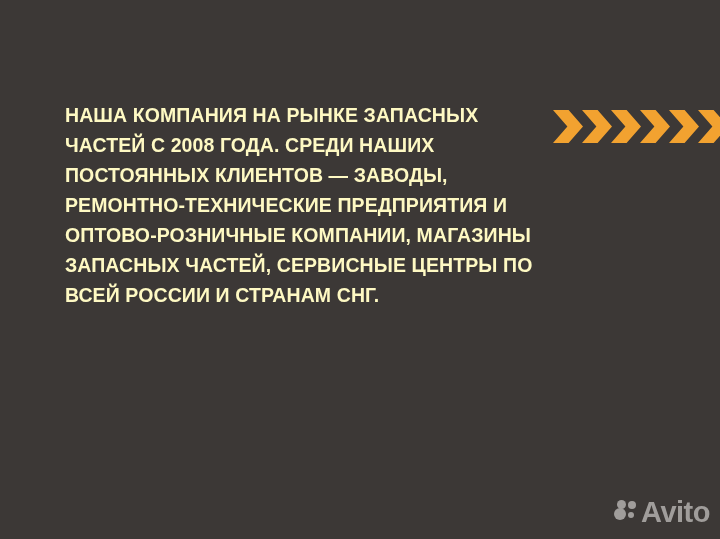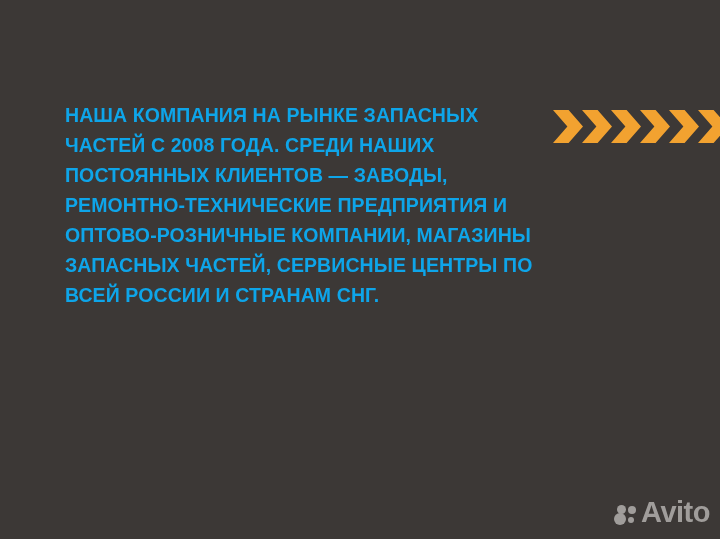--- a/index.html
+++ b/index.html
@@ -47,39 +47,39 @@
 
   
   .copy {
     position: absolute;
     left: 65px;
     top: 100px;
     width: 545px;
   }
   .para {
     margin: 0;
-    color: #0ea5e9;
+    color: #fef9c3;
     font-size: 19.5px;
     font-weight: bold;
     line-height: 30px;
     letter-spacing: 0.1px;
     text-transform: uppercase;
     white-space: pre-line;
   }
   .para.second {
     margin-top: 30px;
   }
 
   
   .watermark {
     position: absolute;
     right: 10px;
     bottom: 12px;
     display: flex;
-    align-items: flex-end;
+    align-items: flex-start;
     opacity: 0.92;
   }
   .watermark-mark {
     width: 24px;
     height: 24px;
     position: relative;
     margin-right: 3px;
   }
   .watermark-mark i {
     position: absolute;

